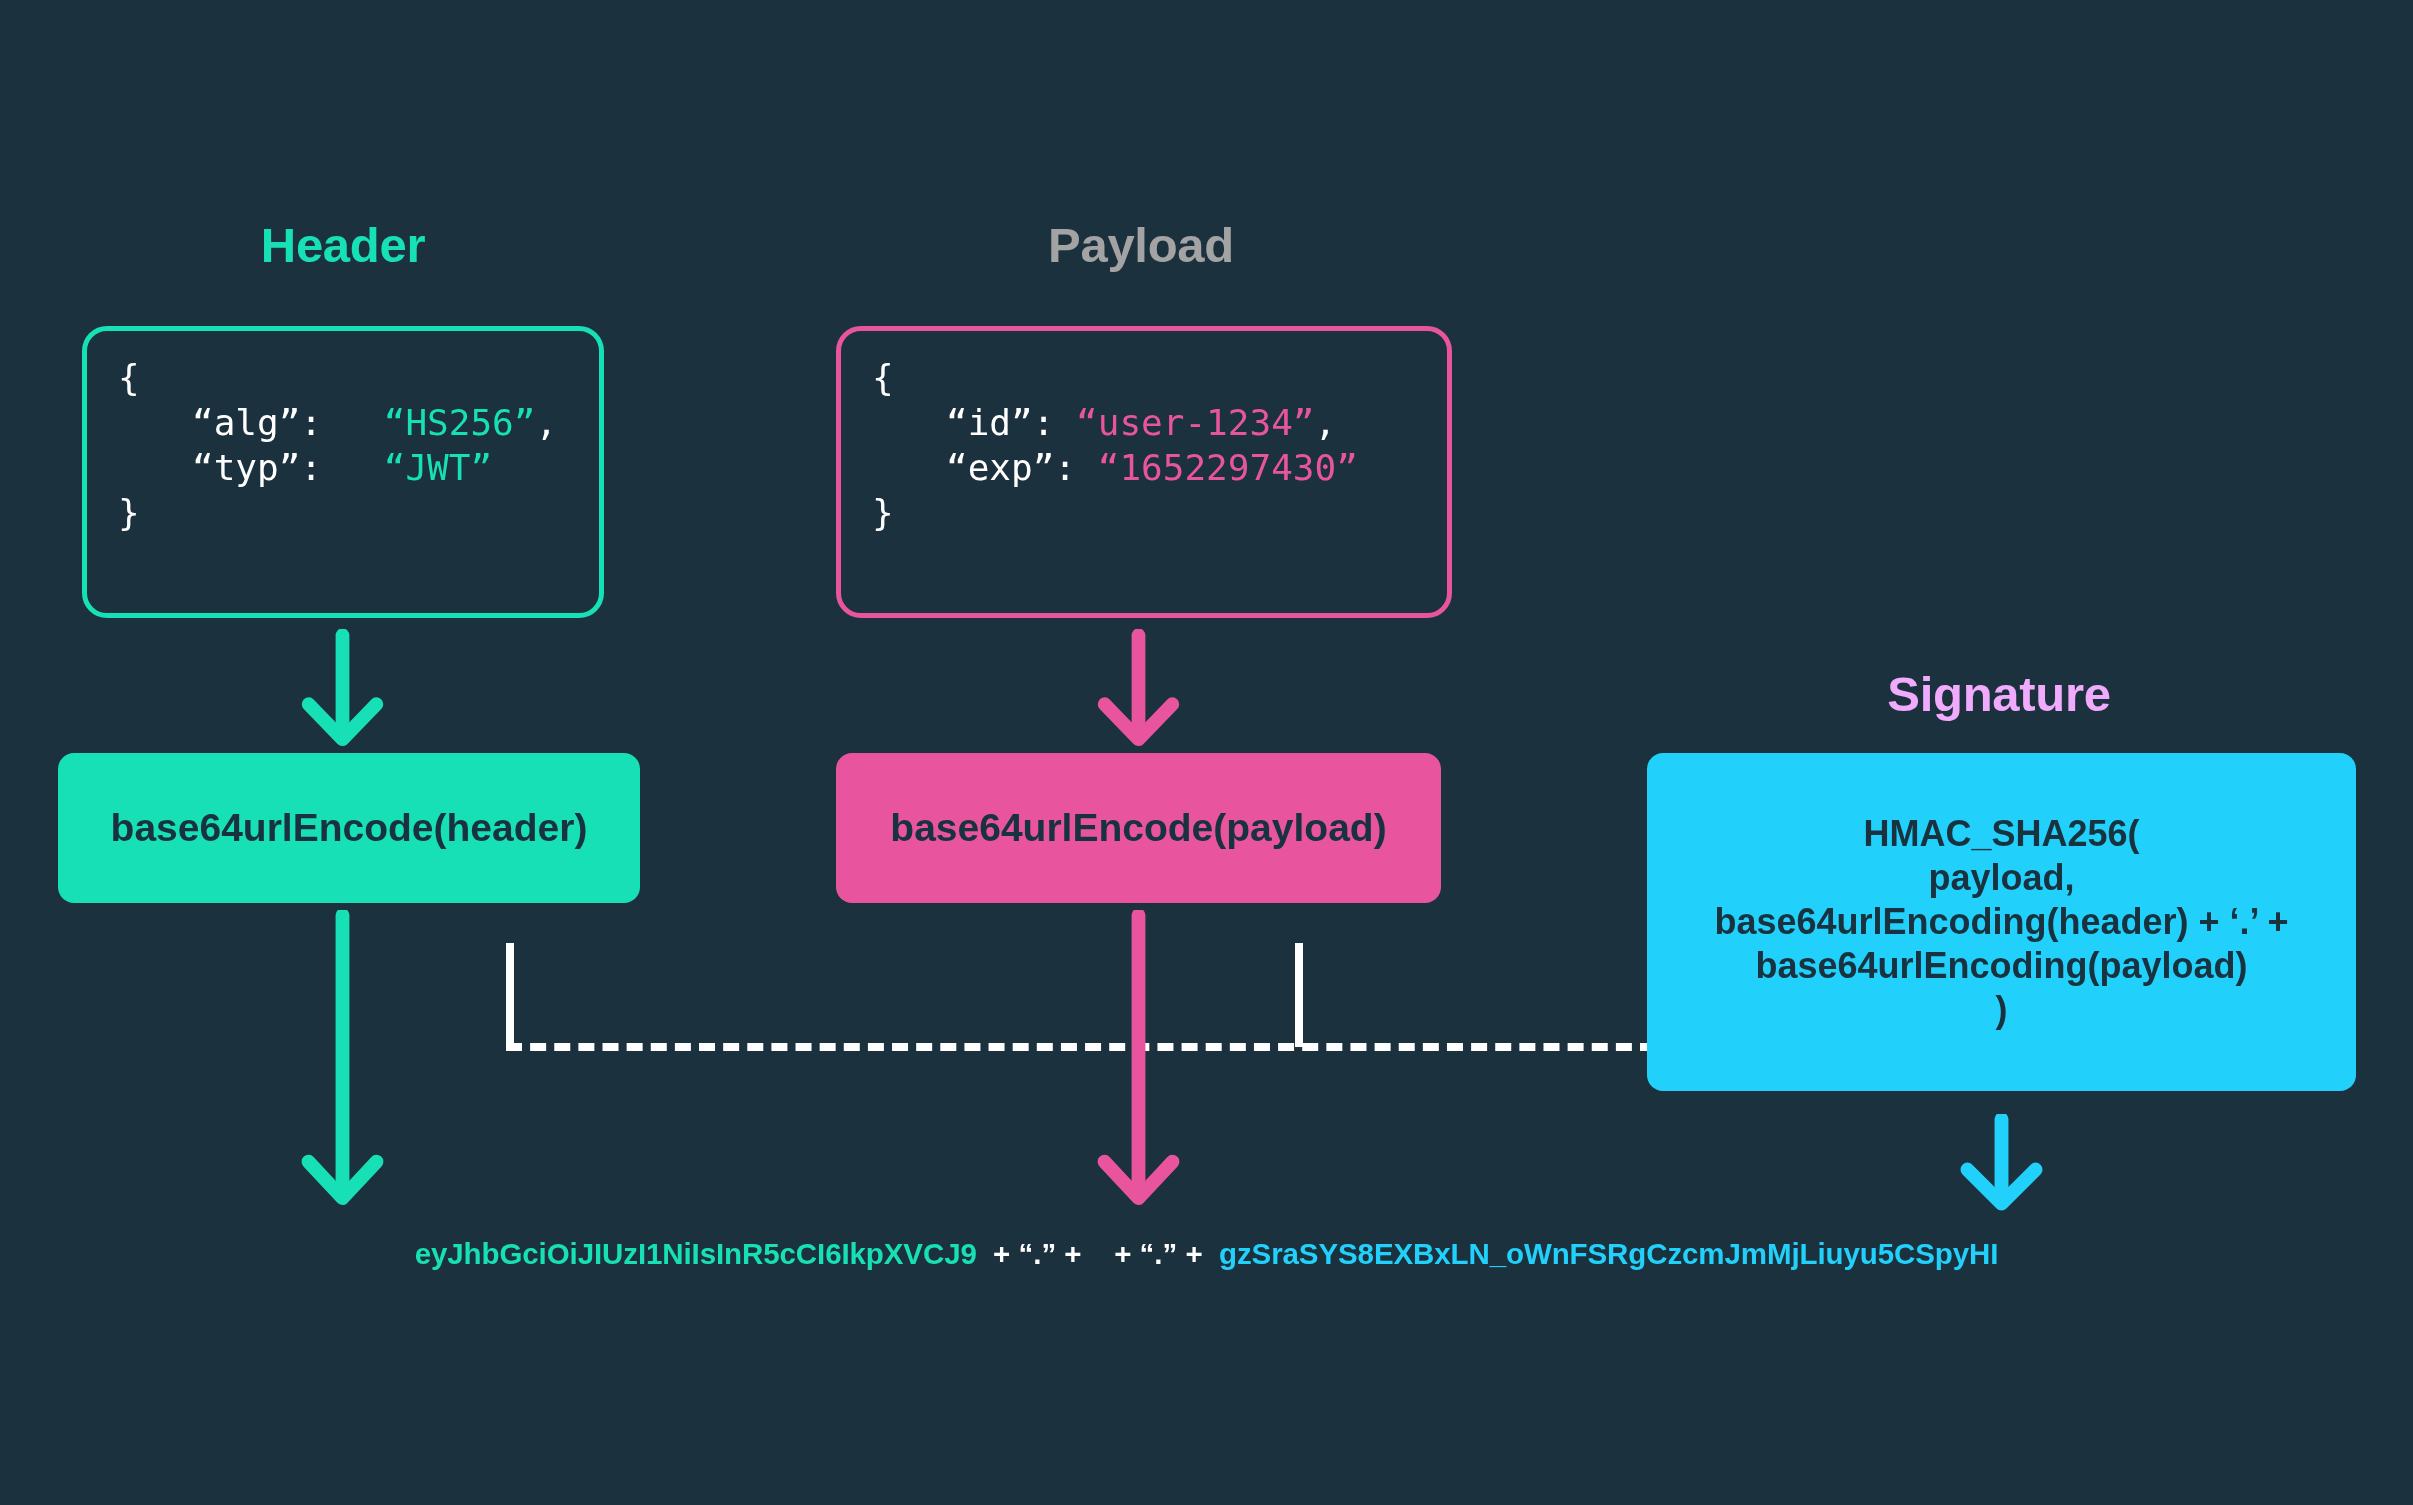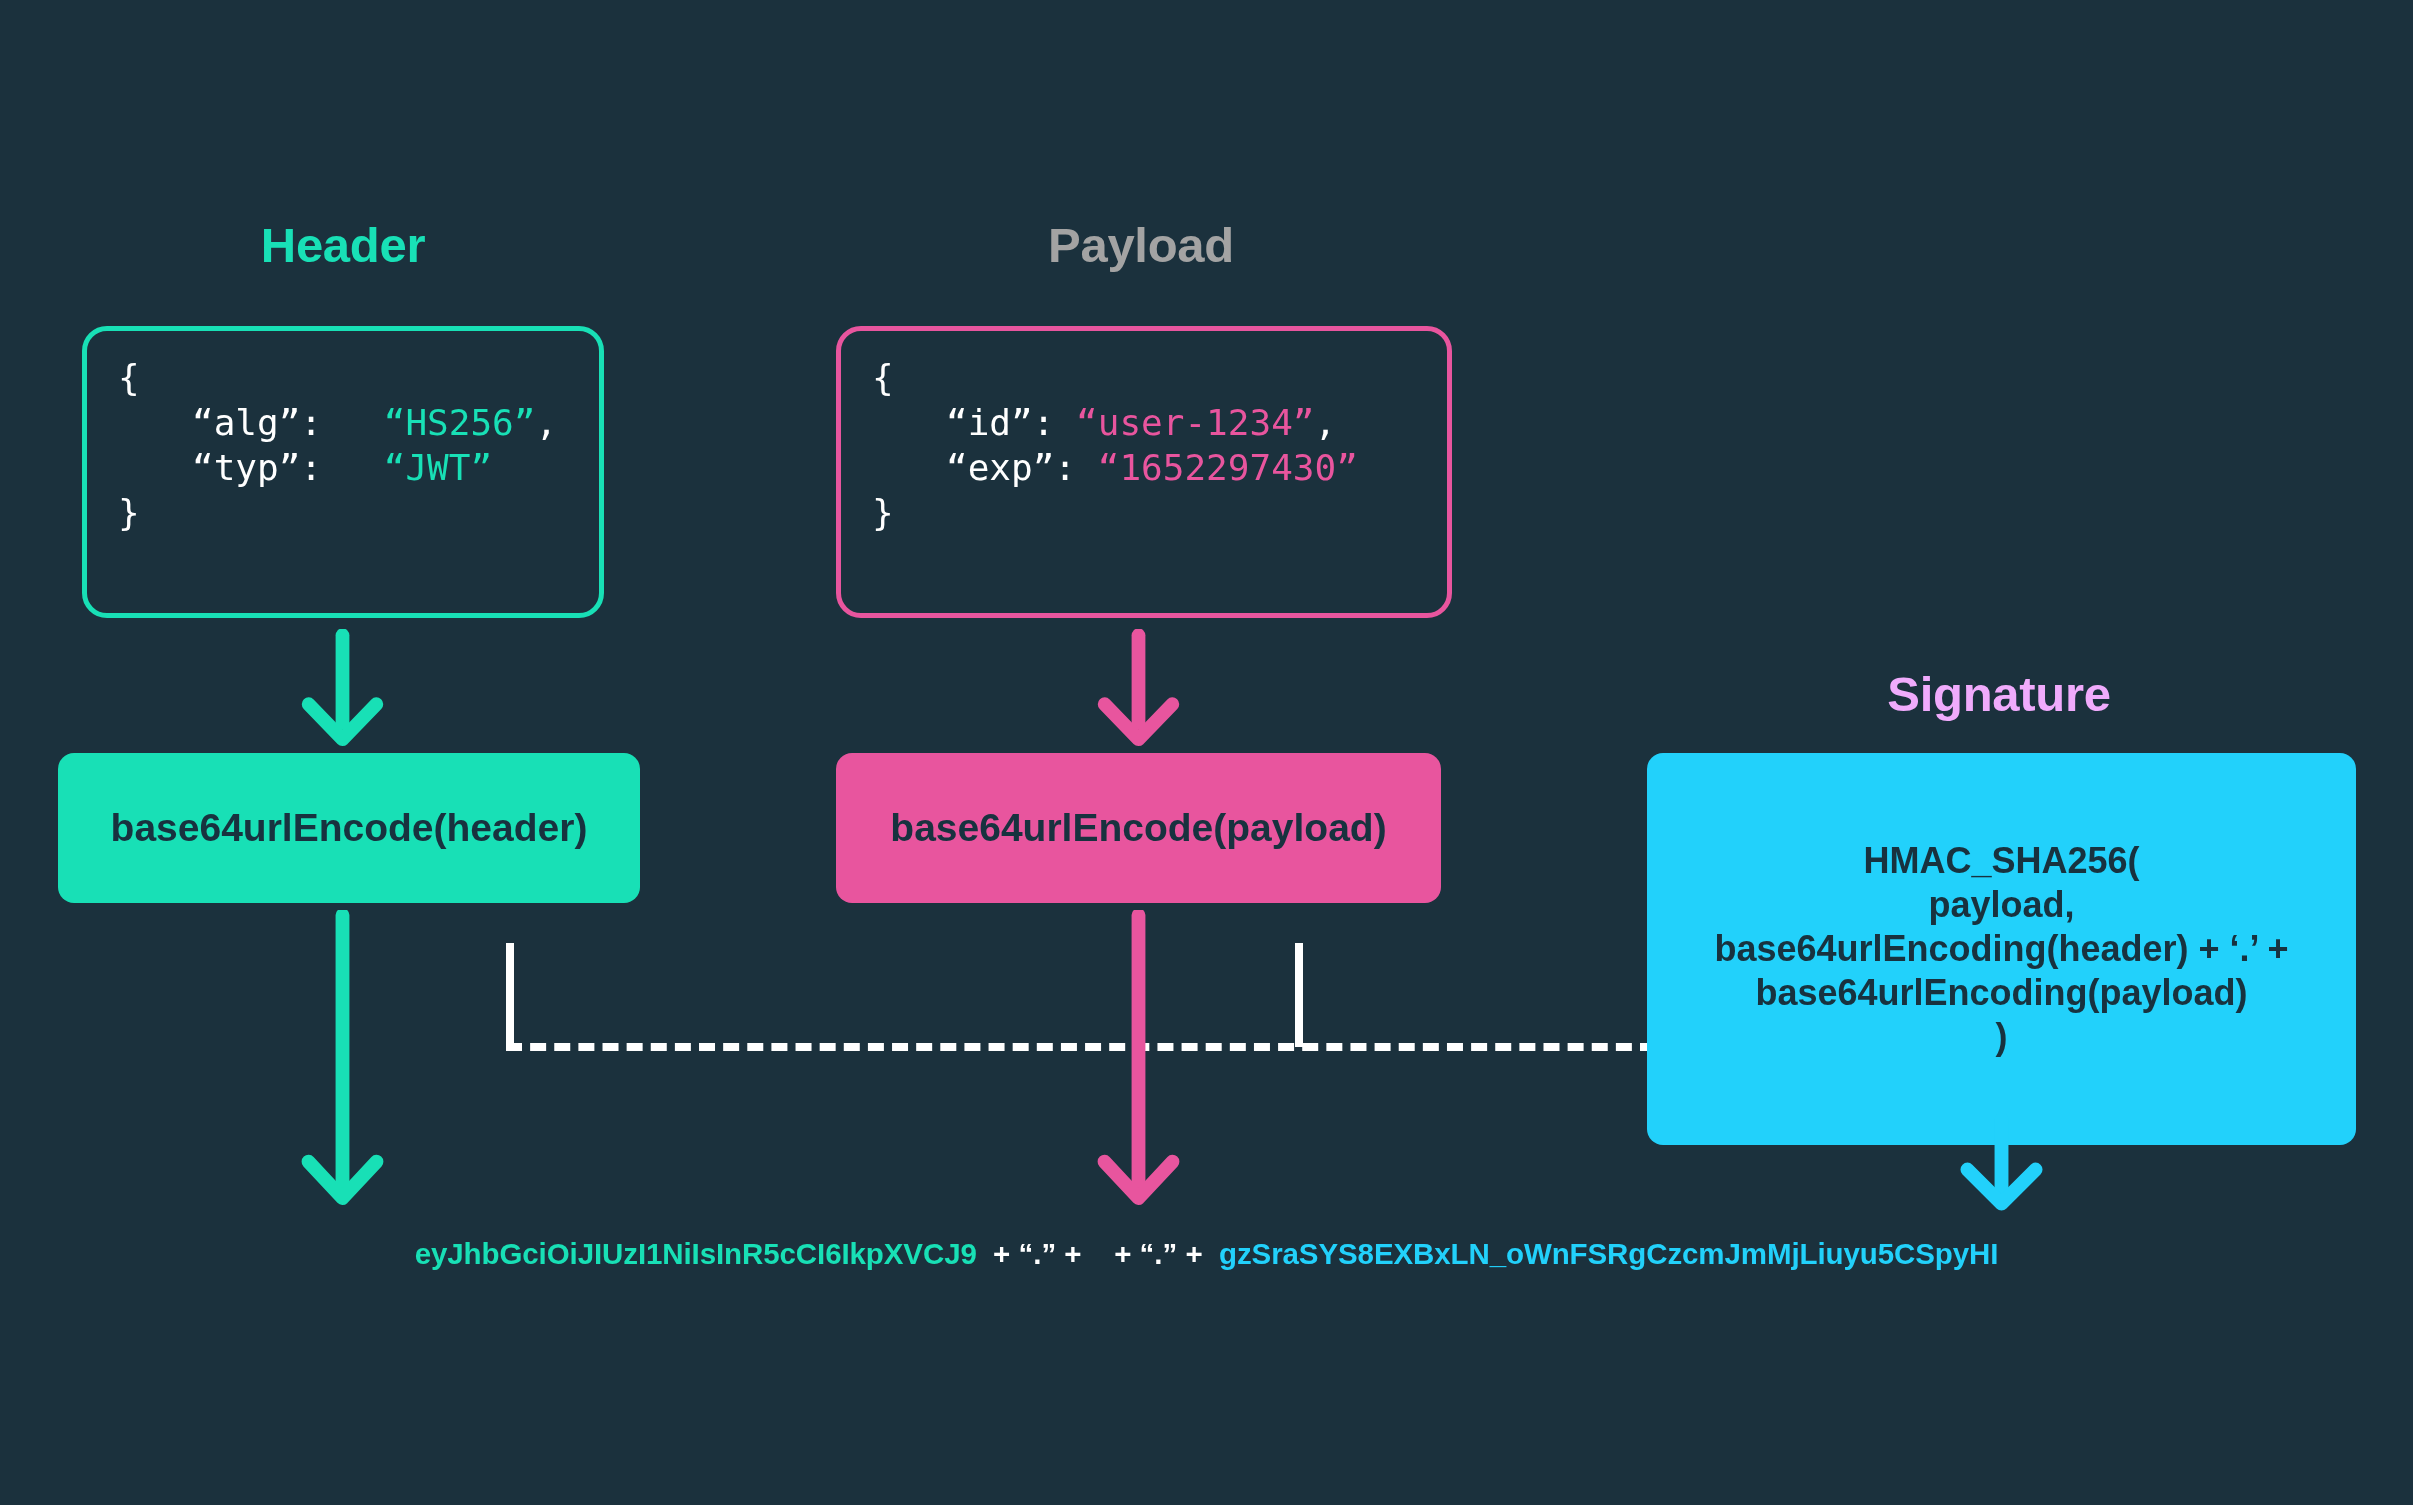--- a/index.html
+++ b/index.html
@@ -55,21 +55,21 @@
     display: flex;
     align-items: center;
     justify-content: center;
     text-align: center;
     color: #18323f;
     font-weight: bold;
     line-height: 1.22;
   }
   #pill-header  { left: 58px;   top: 753px; width: 582px;  height: 150px; background: #18e0b6; font-size: 39px; }
   #pill-payload { left: 836px; top: 753px; width: 605px;  height: 150px; background: #e8559e; font-size: 39px; }
-  #pill-sign    { left: 1647px; top: 753px; width: 709px; height: 392px; background: #22d1fb; font-size: 36px; padding: 16px 14px; }
+  #pill-sign    { left: 1647px; top: 753px; width: 709px; height: 338px; background: #22d1fb; font-size: 36px; padding: 16px 14px; }
 
   
   .arrow { position: absolute; }
 
   
   .dash-h {
     position: absolute;
     height: 0;
     border-top: 8.2px dashed #ffffff;
   }

